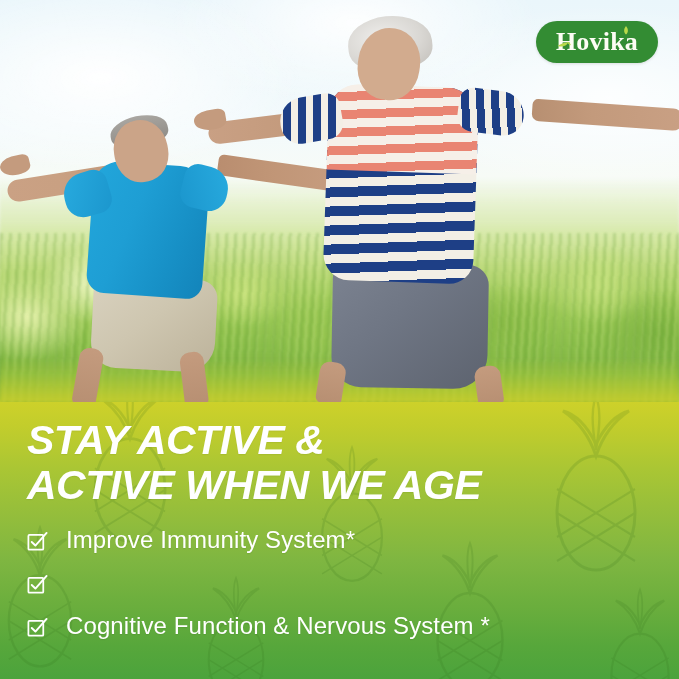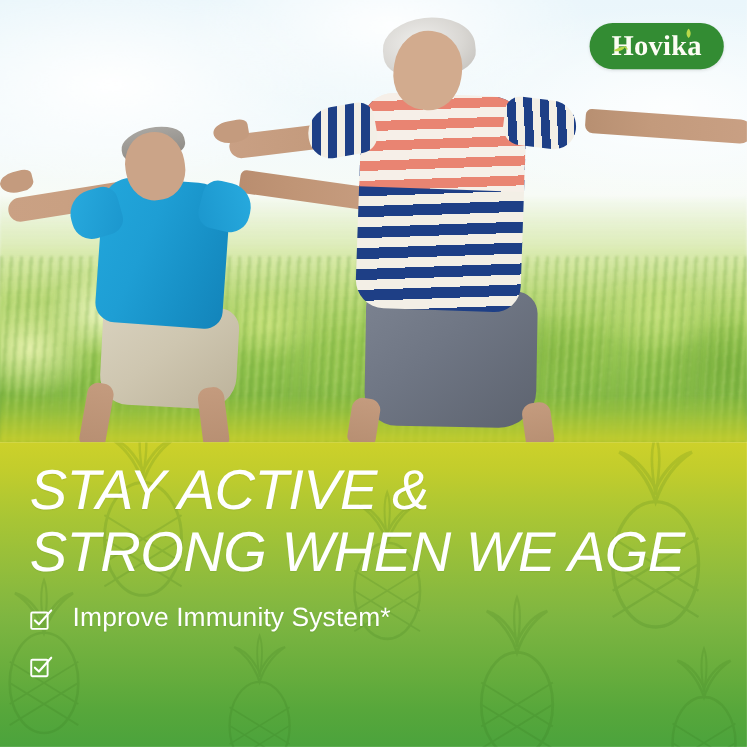--- a/index.html
+++ b/index.html
@@ -326,23 +326,23 @@
   }
   .band-content {
     position: absolute;
     left: 0; top: 0; right: 0; bottom: 0;
     padding: 16px 22px 0 27px;
     box-sizing: border-box;
   }
   .headline {
     color: #ffffff;
     font-family: "Liberation Sans", sans-serif;
-    font-weight: 400;
+    font-weight: 700;
     font-style: italic;
-    font-size: 51px;
+    font-size: 41px;
     line-height: 1.10;
     letter-spacing: -0.5px;
     margin: 0;
     text-shadow: 0 1px 1px rgba(60,90,20,0.10);
   }
   .headline .hl-line { display: block; white-space: nowrap; }
 
   .benefits {
     list-style: none;
     margin: 18px 0 0 0;
@@ -446,37 +446,44 @@
       <use href="#pineapple" x="470" y="196" transform="translate(470,196) scale(1.25) translate(-470,-196)"></use>
       <use href="#pineapple" x="236" y="222" transform="translate(236,222) scale(1.05) translate(-236,-222)"></use>
       <use href="#pineapple" x="40" y="178" transform="translate(40,178) scale(1.2) translate(-40,-178)"></use>
       <use href="#pineapple" x="640" y="236" transform="translate(640,236) scale(1.1) translate(-640,-236)"></use>
     </svg>
 
     <div class="band-content">
 
       <h1 class="headline">
         <span class="hl-line">STAY ACTIVE &amp;</span>
-        <span class="hl-line">STRONG WHEN WE AGE</span>
+        <span class="hl-line">ACTIVE WHEN WE AGE</span>
       </h1>
 
       <ul class="benefits">
 
         <li class="benefit">
           <svg class="check-box" viewBox="0 0 24 24">
             <rect x="1.6" y="4.4" width="17" height="17" rx="1.2" fill="none" stroke="#ffffff" stroke-width="2"></rect>
             <path d="M5.4 12.6 L9.6 16.6 L22.4 2.2" fill="none" stroke="#ffffff" stroke-width="2.2" stroke-linecap="round" stroke-linejoin="round"></path>
           </svg>
           <span class="benefit-label">Improve Immunity System*</span>
         </li>
 
         <li class="benefit">
           <svg class="check-box" viewBox="0 0 24 24">
             <rect x="1.6" y="4.4" width="17" height="17" rx="1.2" fill="none" stroke="#ffffff" stroke-width="2"></rect>
             <path d="M5.4 12.6 L9.6 16.6 L22.4 2.2" fill="none" stroke="#ffffff" stroke-width="2.2" stroke-linecap="round" stroke-linejoin="round"></path>
           </svg>
         </li>
 
+        <li class="benefit">
+          <svg class="check-box" viewBox="0 0 24 24">
+            <rect x="1.6" y="4.4" width="17" height="17" rx="1.2" fill="none" stroke="#ffffff" stroke-width="2"></rect>
+            <path d="M5.4 12.6 L9.6 16.6 L22.4 2.2" fill="none" stroke="#ffffff" stroke-width="2.2" stroke-linecap="round" stroke-linejoin="round"></path>
+          </svg>
+          <span class="benefit-label">Cognitive Function &amp; Nervous System *</span>
+        </li>
 
       </ul>
     </div>
   </div>
 </div>
 
 </body></html>

